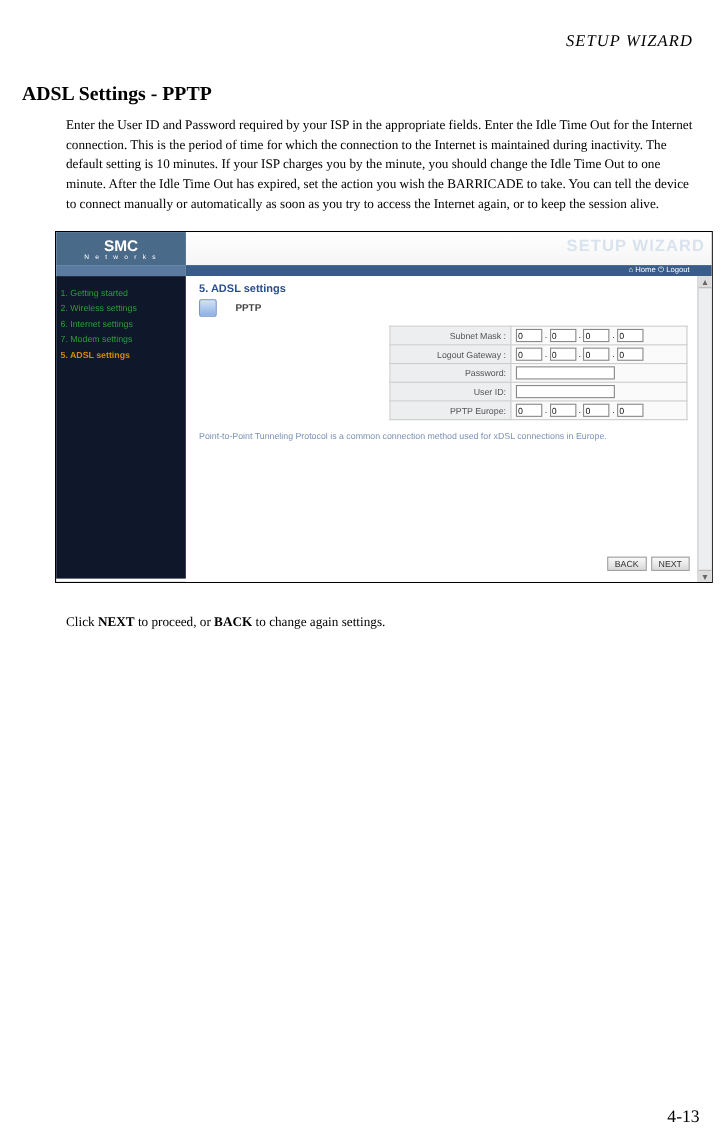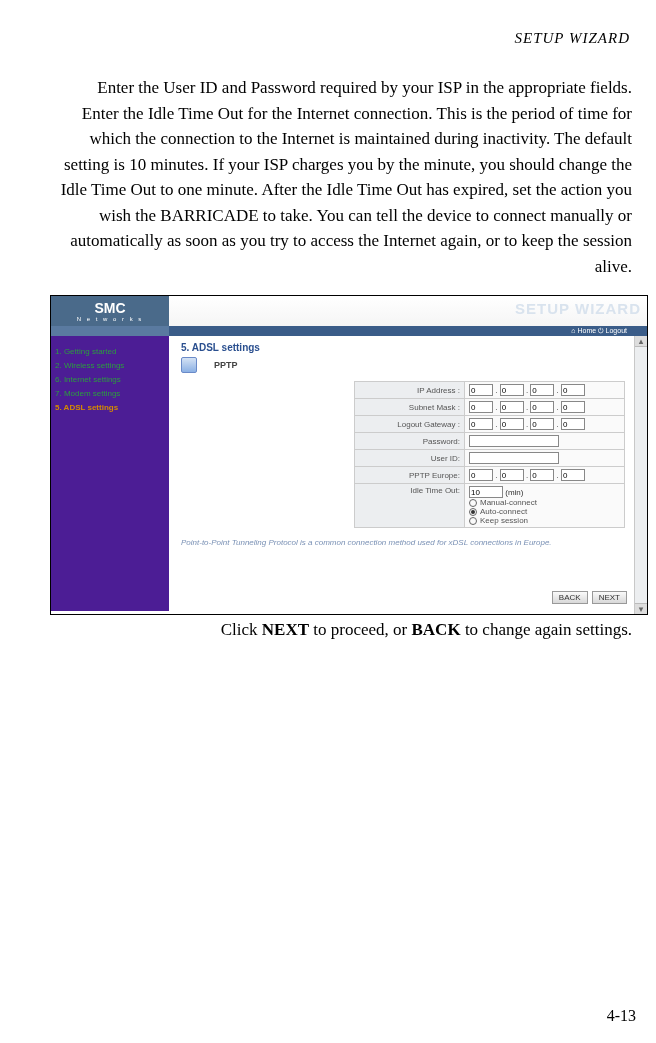--- a/index.html
+++ b/index.html
@@ -25,30 +25,29 @@
     letter-spacing: 1px;
     margin-bottom: 28px;
     padding-right: 6px;
   }
   .section-title {
     font-weight: bold;
     font-size: 18px;
     margin: 0 0 8px 0;
   }
   .body-text {
-    font-size: 17px;
+    font-size: 12px;
     line-height: 1.5;
     margin: 0 0 16px 0;
     padding-left: 40px;
     padding-right: 4px;
-    text-align: right;
   }
   .body-text b { font-weight: bold; }
   .screenshot-wrap {
-    margin: 0 auto 2px auto;
+    margin: 0 auto 26px auto;
     width: 556px;
   }
   .screenshot {
     border: 1px solid #000;
     width: 598px;
     height: 320px;
     position: relative;
     font-family: Verdana, Arial, sans-serif;
     font-size: 9px;
     color: #333;
@@ -98,21 +97,21 @@
     font-size:7px;
     text-align:right;
     padding-right:20px;
     line-height:10px;
   }
   .ss-sidebar {
     position:absolute;
     left:0; top:40px;
     width:118px;
     bottom:3px;
-    background:#4c1d95;
+    background:#0f172a;
     padding:6px 4px;
   }
   .ss-sidebar div {
     font-size:8px;
     margin:5px 0;
     font-family: Verdana, sans-serif;
   }
   .nav-green { color:#2c9d3f; }
   .nav-orange { color:#d48a00; font-weight:bold; }
   .ss-main {
@@ -178,21 +177,20 @@
     background:#fff;
     font-size:8px;
   }
   .radio-row { display:flex; align-items:center; gap:3px; font-size:8px; color:#555;}
   .radio-dot { width:8px; height:8px; border:1px solid #666; border-radius:50%; display:inline-block; position:relative;}
   .radio-dot.sel::after{content:"";position:absolute;left:1px;top:1px;width:4px;height:4px;border-radius:50%;background:#333;}
   .ss-note {
     font-size:8px;
     color:#7a91b5;
     margin-top:10px;
-    font-style:italic;
   }
   .ss-buttons {
     position:absolute;
     right:20px;
     bottom:10px;
     display:flex;
     gap:4px;
   }
   .ss-btn {
     border:1px solid #999;
@@ -235,20 +233,21 @@
     right:20px;
     font-size:16px;
   }
 </style>
 </head>
 <body>
 
 <div class="page">
   <div class="running-head">SETUP WIZARD</div>
 
+  <div class="section-title">ADSL Settings - PPTP</div>
 
   <p class="body-text">Enter the User ID and Password required by your ISP in the appropriate fields. Enter the Idle Time Out for the Internet connection. This is the period of time for which the connection to the Internet is maintained during inactivity. The default setting is 10 minutes. If your ISP charges you by the minute, you should change the Idle Time Out to one minute. After the Idle Time Out has expired, set the action you wish the BARRICADE to take. You can tell the device to connect manually or automatically as soon as you try to access the Internet again, or to keep the session alive.</p>
 
   <div class="screenshot-wrap">
     <div class="screenshot">
 
       <div class="ss-header">
         <div class="ss-logo">
           <span>SMC</span>
           <small>N e t w o r k s</small>
@@ -269,81 +268,53 @@
 
       <div class="ss-main">
         <div class="ss-section-head">5. ADSL settings</div>
         <div class="ss-pptp">
           <span class="ss-pptp-icon"></span>
           <span class="ss-pptp-label">PPTP</span>
         </div>
 
         <table class="form-table">
           <tbody>
-              <tr>
-            <td class="label">IP Address :</td>
+          <tr>
+            <td class="label">Subnet Mask :</td>
             <td class="val">
               <input class="octet" value="0" style=""> .
               <input class="octet" value="0" style=""> .
               <input class="octet" value="0" style=""> .
               <input class="octet" value="0" style="">
             </td>
           </tr>
           <tr>
-            <td class="label">Subnet Mask :</td>
+            <td class="label">Logout Gateway :</td>
             <td class="val">
               <input class="octet" value="0" style=""> .
               <input class="octet" value="0" style=""> .
               <input class="octet" value="0" style=""> .
               <input class="octet" value="0" style="">
             </td>
           </tr>
           <tr>
-            <td class="label">Logout Gateway :</td>
-            <td class="val">
-              <input class="octet" value="0" style=""> .
-              <input class="octet" value="0" style=""> .
-              <input class="octet" value="0" style=""> .
-              <input class="octet" value="0" style="">
-            </td>
-          </tr>
-          <tr>
             <td class="label">Password:</td>
             <td class="val"><input class="txt" type="password" style=""></td>
           </tr>
           <tr>
             <td class="label">User ID:</td>
             <td class="val"><input class="txt" style=""></td>
           </tr>
           <tr>
             <td class="label">PPTP Europe:</td>
             <td class="val">
               <input class="octet" value="0" style=""> .
               <input class="octet" value="0" style=""> .
               <input class="octet" value="0" style=""> .
               <input class="octet" value="0" style="">
-            </td>
-          </tr>
-          <tr>
-            <td class="label" style="vertical-align:top;">Idle Time Out:</td>
-            <td class="val">
-              <input class="octet" style="width: 34px;" value="10">
-              <span>(min)</span>
-              <div class="radio-row">
-                    <span class="radio-dot"></span>
-                    <span>Manual-connect</span>
-                  </div>
-              <div class="radio-row">
-                    <span class="radio-dot sel"></span>
-                    <span>Auto-connect</span>
-                  </div>
-              <div class="radio-row">
-                    <span class="radio-dot"></span>
-                    <span>Keep session</span>
-                  </div>
             </td>
           </tr>
         </tbody>
           </table>
 
         <div class="ss-note">Point-to-Point Tunneling Protocol is a common connection method used for xDSL connections in Europe.</div>
 
         <div class="ss-buttons">
           <button class="ss-btn">BACK</button>
           <button class="ss-btn">NEXT</button>

